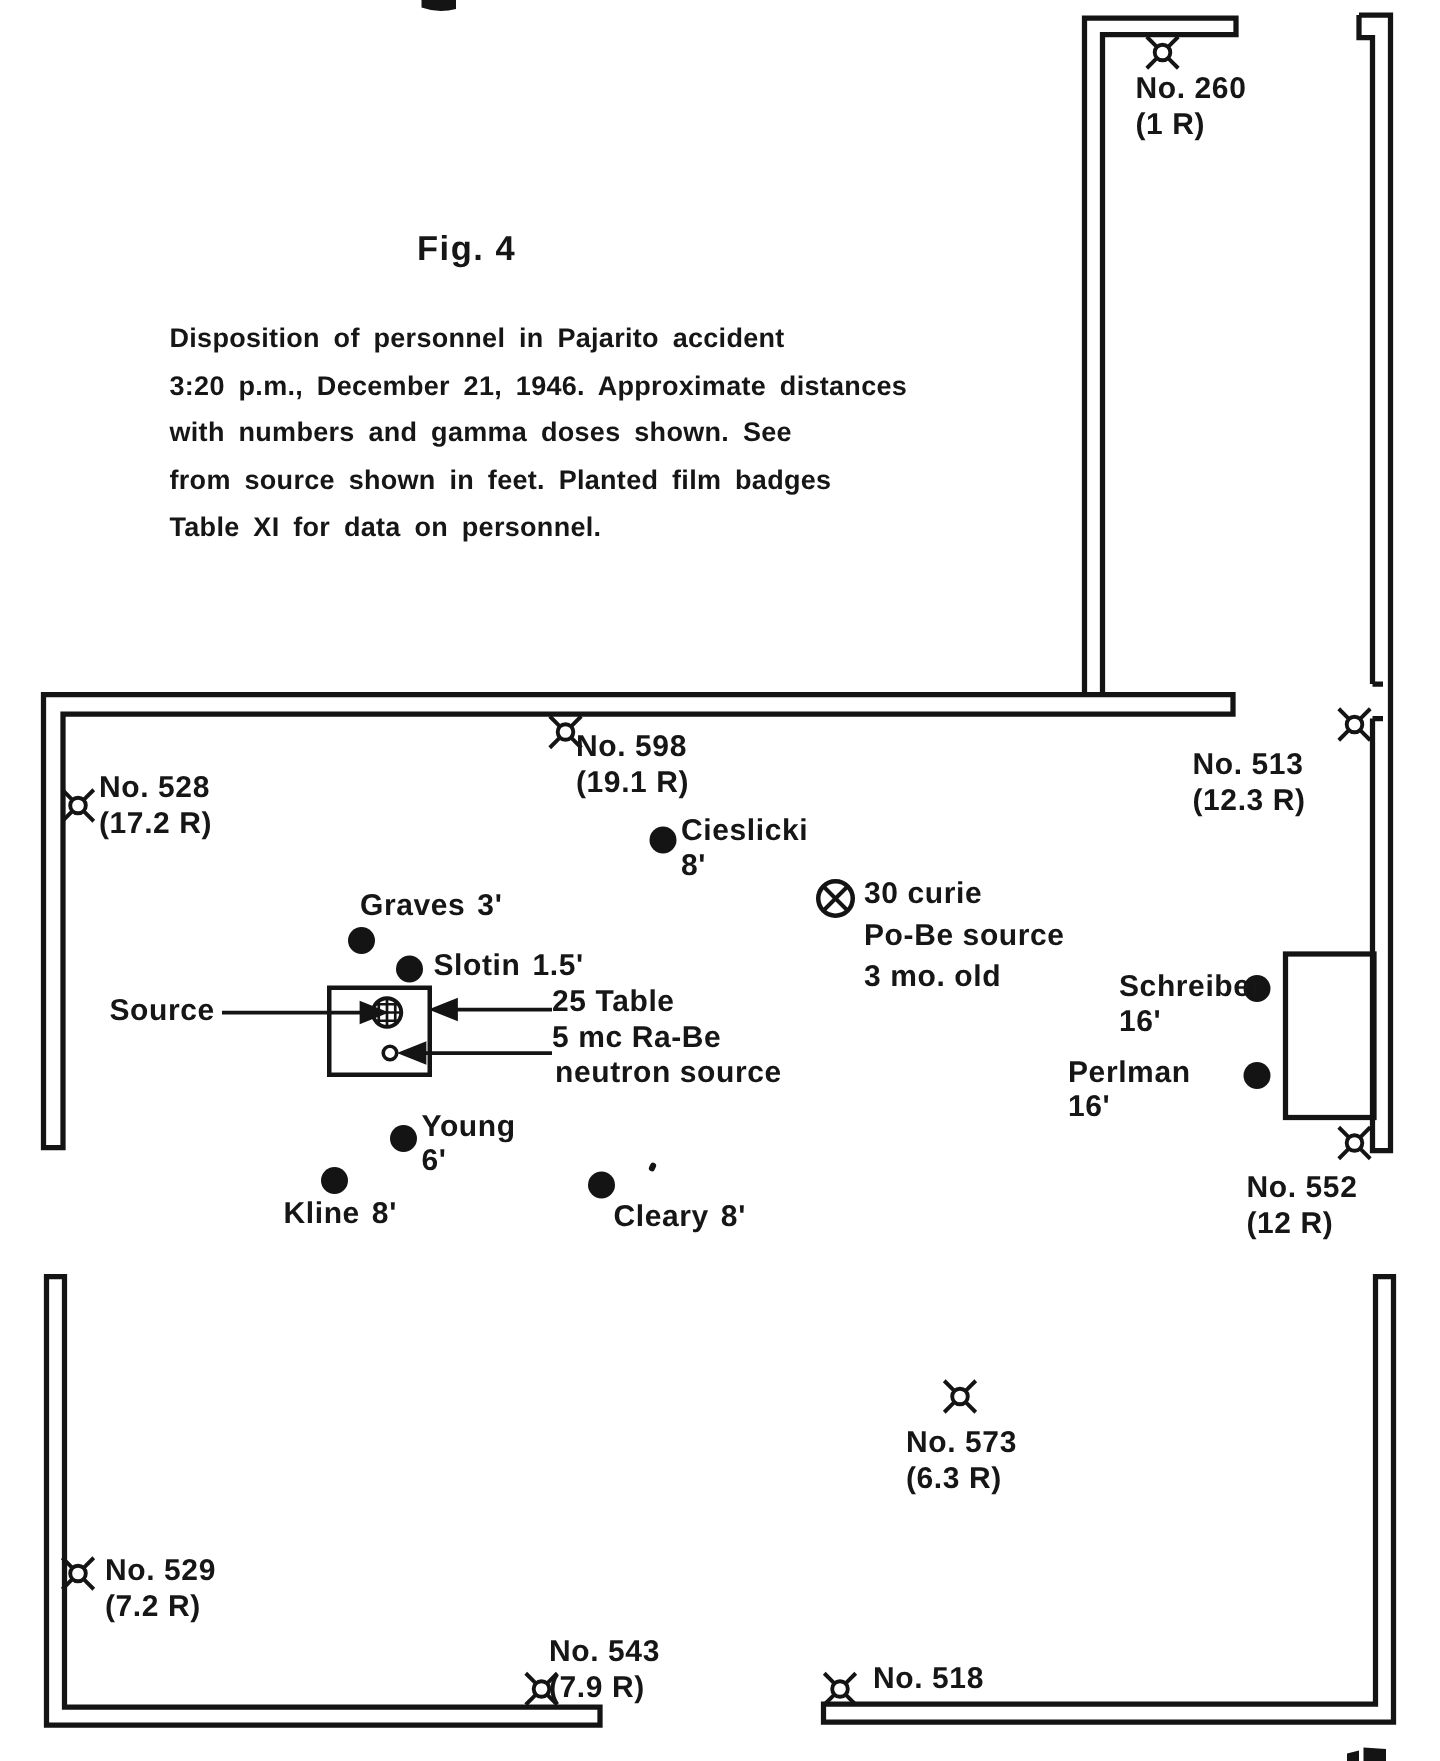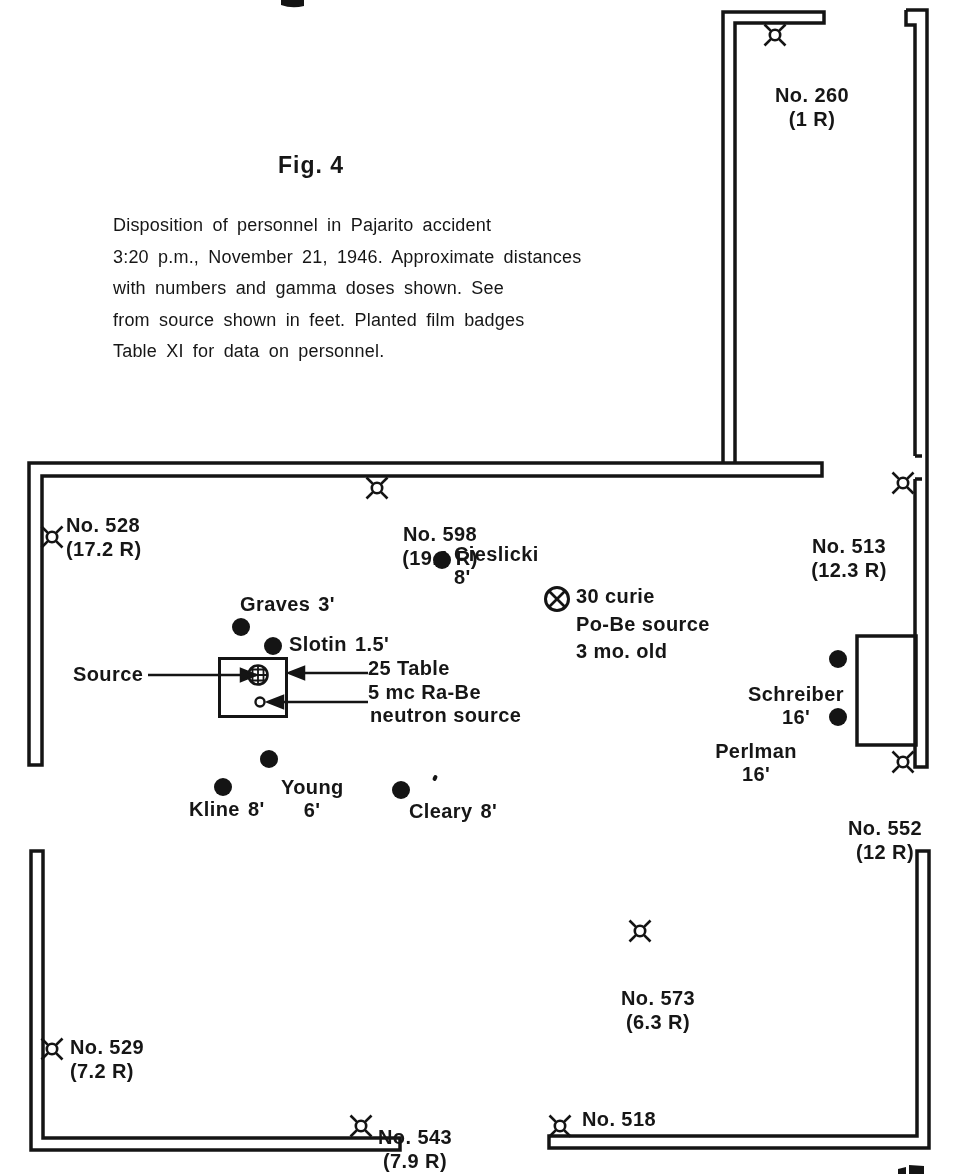--- a/index.html
+++ b/index.html
@@ -2,24 +2,24 @@
 <html><head>
 <meta charset="utf-8">
 <style>
   html,body{margin:0;padding:0;background:#e8e8e8;}
   .page{
     position:relative;width:960px;height:1174px;background:#ffffff;
     font-family:"Liberation Sans", sans-serif;color:#161616;overflow:hidden;
   }
   svg.overlay{position:absolute;left:0;top:0;width:960px;height:1174px;}
   .fig-title{position:absolute;font-size:23px;font-weight:700;letter-spacing:1px;}
-  .caption{position:absolute;font-size:18px;font-weight:400;line-height:31.5px;word-spacing:4px;letter-spacing:.2px;white-space:nowrap;}
+  .caption{position:absolute;font-size:18px;font-weight:700;line-height:31.5px;word-spacing:4px;letter-spacing:.2px;white-space:nowrap;}
   .lbl{position:absolute;font-size:20px;font-weight:700;letter-spacing:.4px;white-space:nowrap;line-height:23px;}
   .btxt{position:absolute;font-size:20px;font-weight:700;letter-spacing:.4px;line-height:24px;white-space:nowrap;}
-  .center{text-align:center;margin-top:36px;}
+  .center{text-align:left;}
   .bsym{position:absolute;width:28px;height:28px;}
   .bsym svg{display:block;}
   .pdot{position:absolute;width:18px;height:18px;border-radius:50%;background:#141414;}
   .dist{margin-left:8px;}
   .square{position:absolute;left:218px;top:657px;width:70px;height:61px;border:3.5px solid #141414;box-sizing:border-box;}
   .pobe-txt{position:absolute;left:576px;top:583px;font-size:20px;font-weight:700;letter-spacing:.4px;line-height:27.5px;white-space:nowrap;}
   .speck{position:absolute;background:#141414;border-radius:2px;}
 </style>
 </head>
 <body>
@@ -84,21 +84,21 @@
     <g fill="#141414">
       <path d="M 281,0 H 304 V 6 Q 292,9 281,5 Z"></path>
       <path d="M 898,1169 L 906,1167 V 1174 H 898 Z"></path>
       <path d="M 909,1165 L 924,1166 V 1174 H 909 Z"></path>
     </g>
   </svg>
 
   <div class="fig-title" style="left:278px;top:152px">Fig. 4</div>
   <div class="caption" style="left:113px;top:210px">
     <div>Disposition of personnel in Pajarito accident</div>
-    <div>3:20 p.m., November 21, 1946. Approximate distances</div>
+    <div>3:20 p.m., December 21, 1946. Approximate distances</div>
     <div>with numbers and gamma doses shown. See</div>
     <div>from source shown in feet. Planted film badges</div>
     <div>Table XI for data on personnel.</div>
   </div>
 
   <div class="bsym" style="left:761px;top:21px">
       <svg width="28" height="28">
         <use href="#badge-sym"></use>
       </svg>
     </div>

